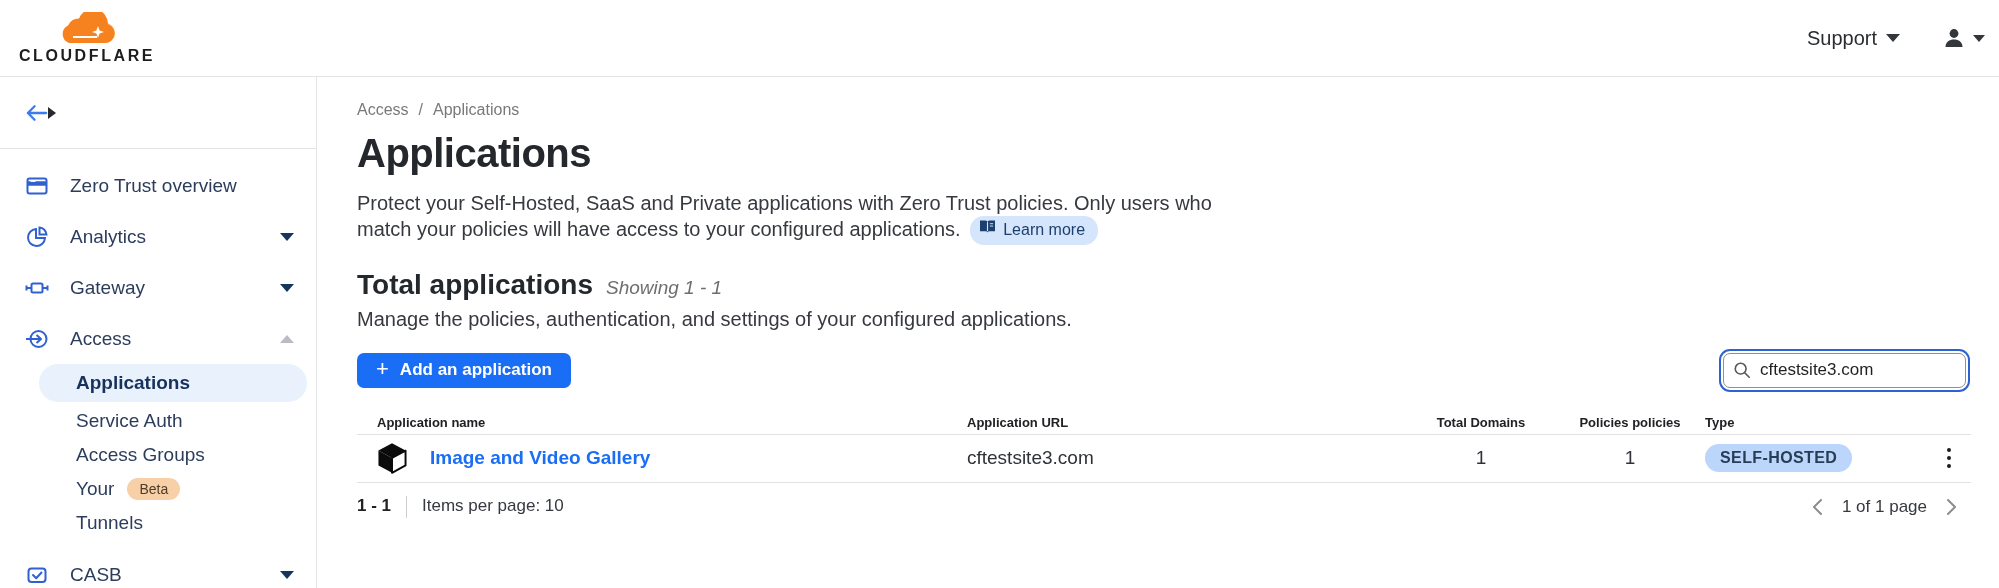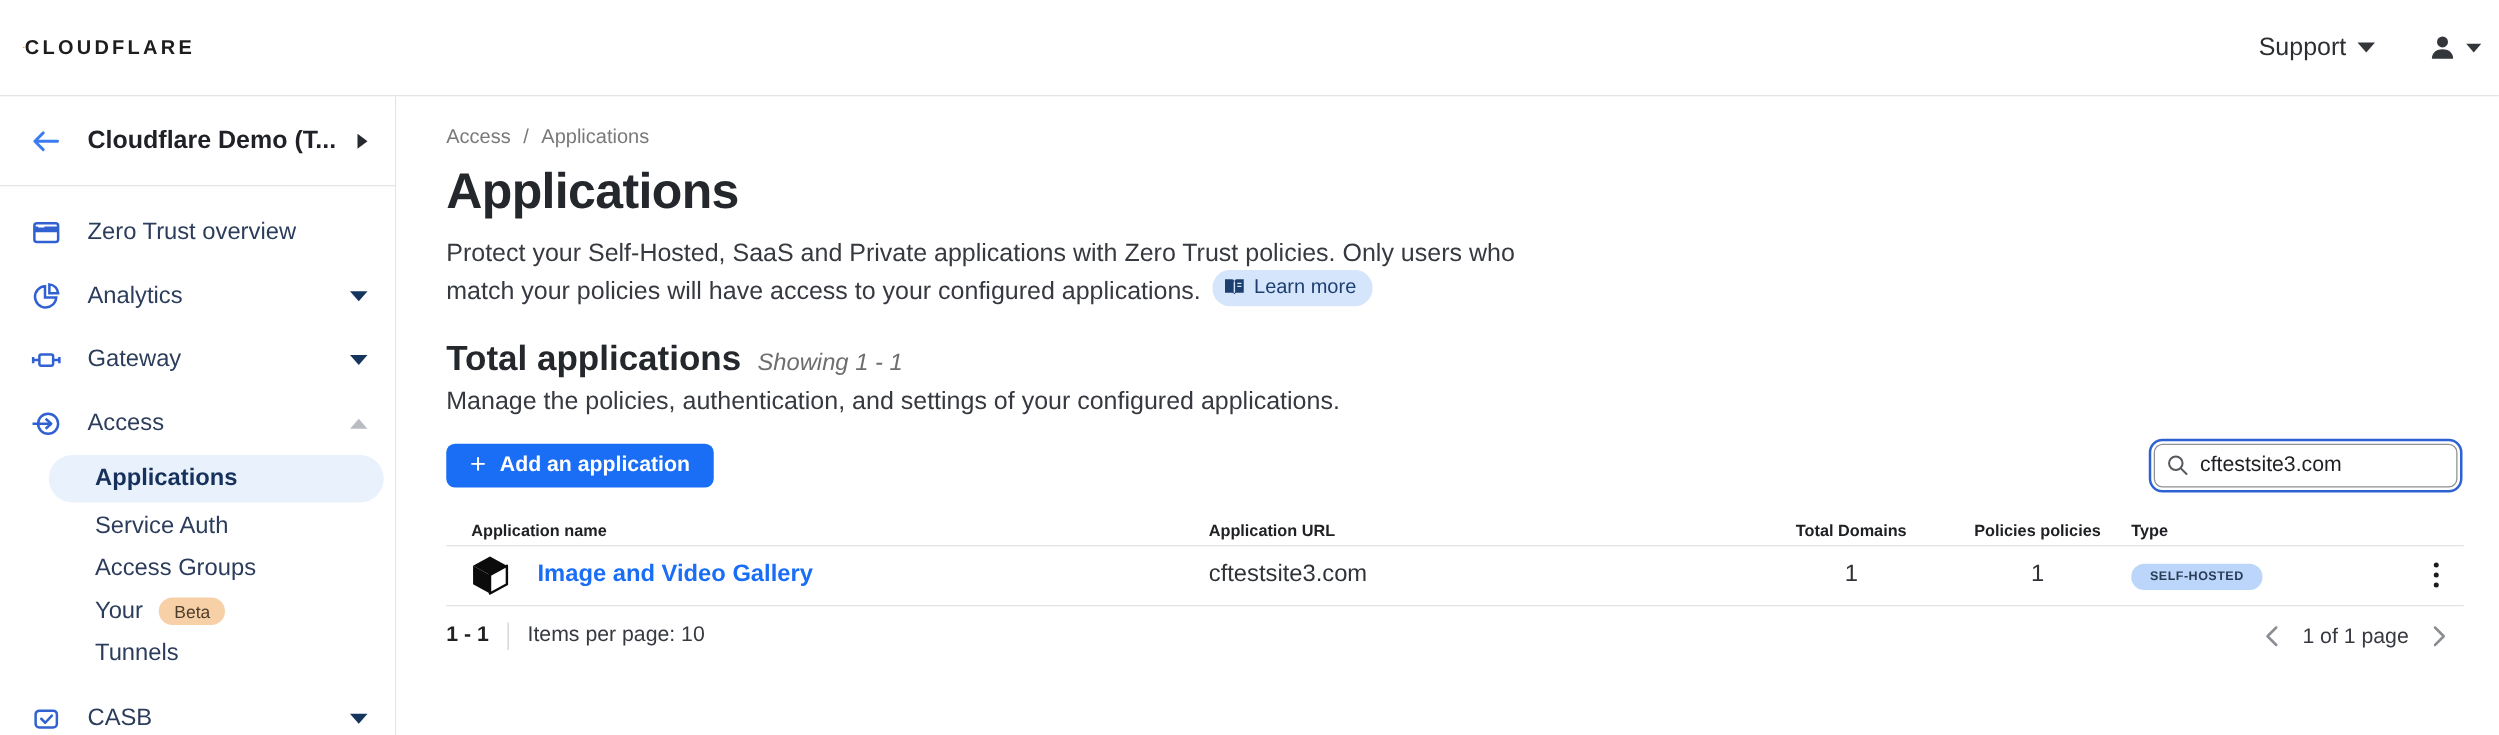--- a/index.html
+++ b/index.html
@@ -2,21 +2,21 @@
 <html><head>
 <meta charset="utf-8">
 <style>
   * { margin:0; padding:0; box-sizing:border-box; }
   html,body { width:1999px; height:588px; overflow:hidden; background:#fff;
     font-family:"Liberation Sans","DejaVu Sans",sans-serif; color:#36393f; }
 
   
   .topbar { position:absolute; left:0; top:0; width:1999px; height:77px; background:#fff;
     border-bottom:1px solid #e4e4e4; display:flex; align-items:center; padding:0 10px 0 18px; z-index:5; }
-  .logo { display:flex; align-items:center; width:138px; cursor:pointer; }
+  .logo { display:flex; flex-direction:column; align-items:center; width:138px; cursor:pointer; }
   .logo svg { display:block; }
   .logo-text { font-size:16px; font-weight:700; letter-spacing:2.6px; color:#1d1d1d; margin-top:1px; }
   .topbar-right { margin-left:auto; display:flex; align-items:center; gap:42px; padding-right:4px; }
   .support { display:flex; align-items:center; gap:9px; font-size:20px; color:#2b2d31; cursor:pointer; }
   .user-menu { display:flex; align-items:center; gap:7px; cursor:pointer; }
   .caret-down { width:0; height:0; border-left:7px solid transparent; border-right:7px solid transparent; border-top:8px solid #33363a; }
   .caret-down.navy { border-top-color:#16355c; border-left-width:7px; border-right-width:7px; }
   .caret-up.gray { width:0; height:0; border-left:7px solid transparent; border-right:7px solid transparent; border-bottom:8px solid #b9bdc3; }
   .caret-right { width:0; height:0; border-top:6px solid transparent; border-bottom:6px solid transparent; border-left:8px solid #26292e; }
 
@@ -39,21 +39,21 @@
     border-radius:19px; font-weight:700; color:#16325c; }
   .beta-badge { margin-left:13px; background:#f8d0a8; color:#4c3d2b; font-size:14px; font-style:normal;
     padding:3px 12px; border-radius:12px; font-weight:400; }
 
   
   .main { position:absolute; left:317px; top:77px; width:1682px; height:511px; padding:24px 28px 0 40px; background:#fff; }
   .breadcrumb { font-size:16px; color:#797979; display:flex; gap:10px; align-items:center; }
   .breadcrumb .crumb { cursor:pointer; }
   .page-title { margin-top:12px; font-size:40px; font-weight:700; color:#24272b; letter-spacing:-0.5px; }
   .page-desc { margin-top:14px; font-size:20px; line-height:1.32; color:#36393f; max-width:905px; }
-  .learn-more { display:inline-flex; align-items:center; gap:7px; background:#d5e5fb; color:#1d3f70;
+  .learn-more { display:inline-flex; align-items:flex-start; gap:7px; background:#d5e5fb; color:#1d3f70;
     font-size:16px; padding:3px 13px 4px 9px; border-radius:14px; cursor:pointer; vertical-align:2px; margin-left:4px; }
   .section-head { margin-top:24px; display:flex; align-items:baseline; }
   .section-title { font-size:28px; font-weight:700; color:#24272b; }
   .showing { margin-left:13px; font-size:19px; font-style:italic; color:#6e6e6e; }
   .section-sub { margin-top:7px; font-size:20px; color:#36393f; }
 
   .toolbar { margin-top:22px; display:flex; align-items:center; justify-content:space-between; }
   .add-btn { display:flex; align-items:center; gap:11px; background:#1a6ef5; color:#fff; border:none;
     height:35px; padding:0 19px; border-radius:7px; font-size:17px; font-weight:700; cursor:pointer;
     font-family:"Liberation Sans","DejaVu Sans",sans-serif; }
@@ -68,21 +68,21 @@
   .app-table { margin-top:27px; }
   .thead, .trow { display:grid; grid-template-columns:610px 440px 148px 150px 230px 1fr; align-items:center; }
   .thead { border-bottom:1px solid #e2e2e2; padding-bottom:4px; font-size:13px; font-weight:700; color:#202124; }
   .thead .th-name { padding-left:20px; }
   .th-center { text-align:center; }
   .trow { height:48px; border-bottom:1px solid #e2e2e2; font-size:19px; }
   .cell-name { display:flex; align-items:center; gap:23px; padding-left:20px; }
   .app-link { color:#1a6ef5; font-weight:700; cursor:pointer; }
   .cell-url { color:#2f3237; }
   .cell-center { text-align:center; color:#2f3237; }
-  .type-badge { display:inline-block; background:#bcd5fa; color:#273c55; font-size:10px; font-weight:700;
+  .type-badge { display:inline-block; background:#bcd5fa; color:#273c55; font-size:16px; font-weight:700;
     letter-spacing:0.4px; padding:5px 15px; border-radius:14px; }
   .cell-menu { justify-self:end; padding-right:12px; }
   .kebab { display:flex; flex-direction:column; gap:4px; cursor:pointer; padding:5px 8px; background:none; border:none; }
   .kebab i { width:4px; height:4px; border-radius:50%; background:#1c1d1f; }
 
   
   .pager { margin-top:13px; display:flex; align-items:center; justify-content:space-between; font-size:17px; }
   .pager-left { display:flex; }
   .pager-range { font-weight:700; color:#202124; }
   .pager-div { width:1px; height:22px; background:#cfcfcf; margin:0 15px; }
@@ -117,21 +117,20 @@
       <span class="caret-down" style="border-top-width:7px;border-left-width:6px;border-right-width:6px;"></span>
     </div>
   </div>
 </header>
 
 <aside class="sidebar">
   <div class="account-row">
     <svg width="23" height="20" viewBox="0 0 24 20">
       <path d="M22 10 H3 M10 3 L3 10 l7 7" stroke="#3b7df0" stroke-width="2.4" fill="none" stroke-linecap="round" stroke-linejoin="round"></path>
     </svg>
-    <div class="account-name">Cloudflare Demo (T...</div>
     <span class="caret-right"></span>
   </div>
 
   <nav class="nav">
     <div class="nav-item">
       <svg class="nav-icon" viewBox="0 0 24 24">
         <rect x="2.5" y="4.5" width="19" height="15" rx="2" fill="none" stroke="#3161d1" stroke-width="2"></rect>
         <path d="M2.5 9.5 h19" stroke="#3161d1" stroke-width="4.5"></path>
         <path d="M5.5 7.2 h5" stroke="#fff" stroke-width="1.4"></path>
       </svg>

